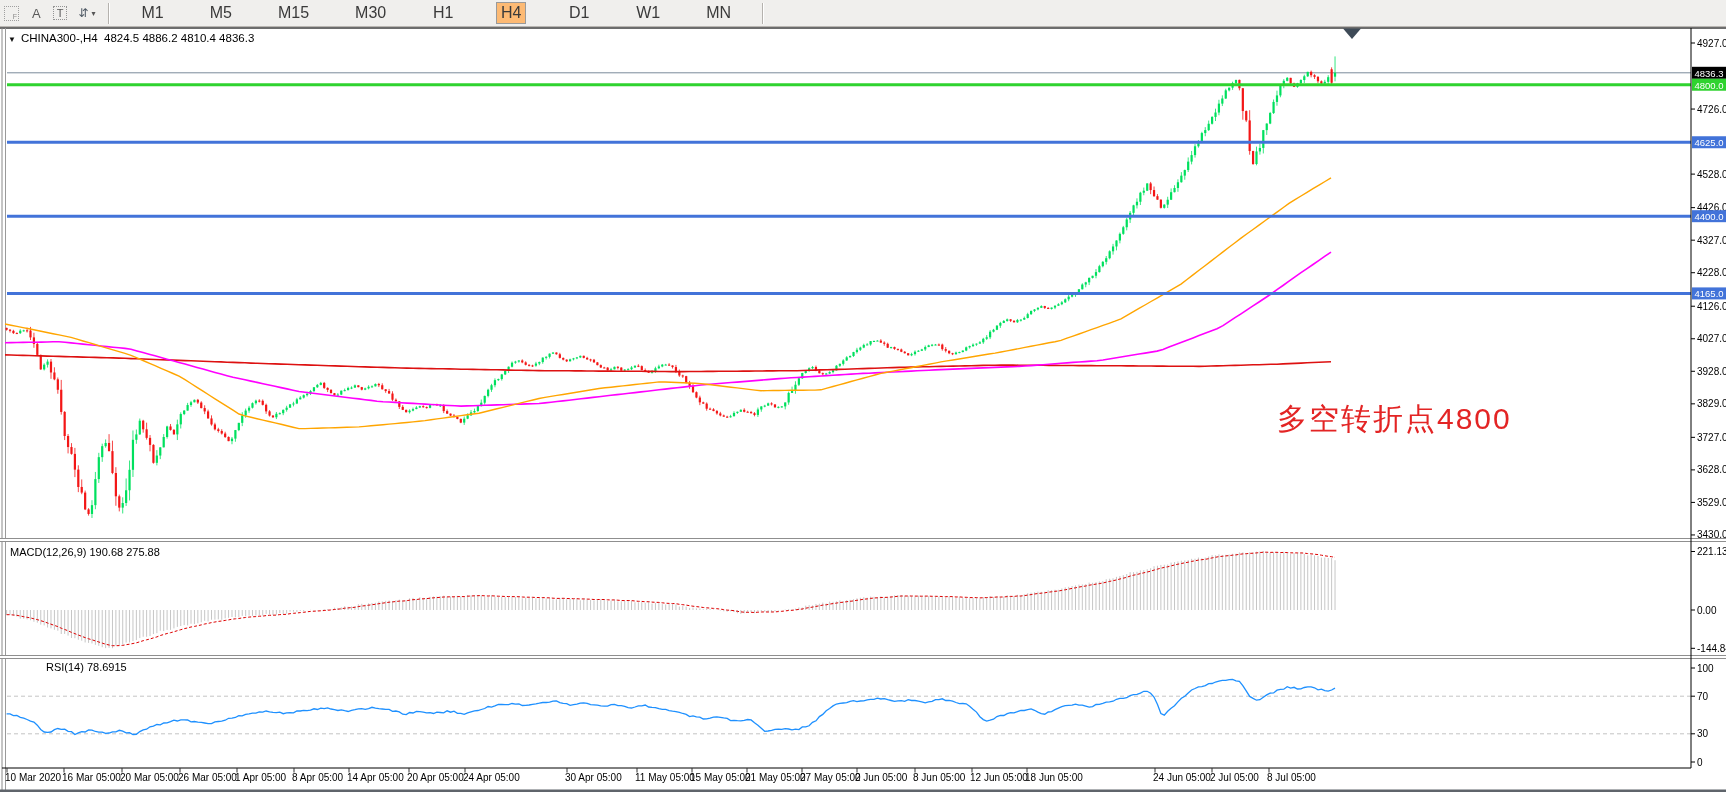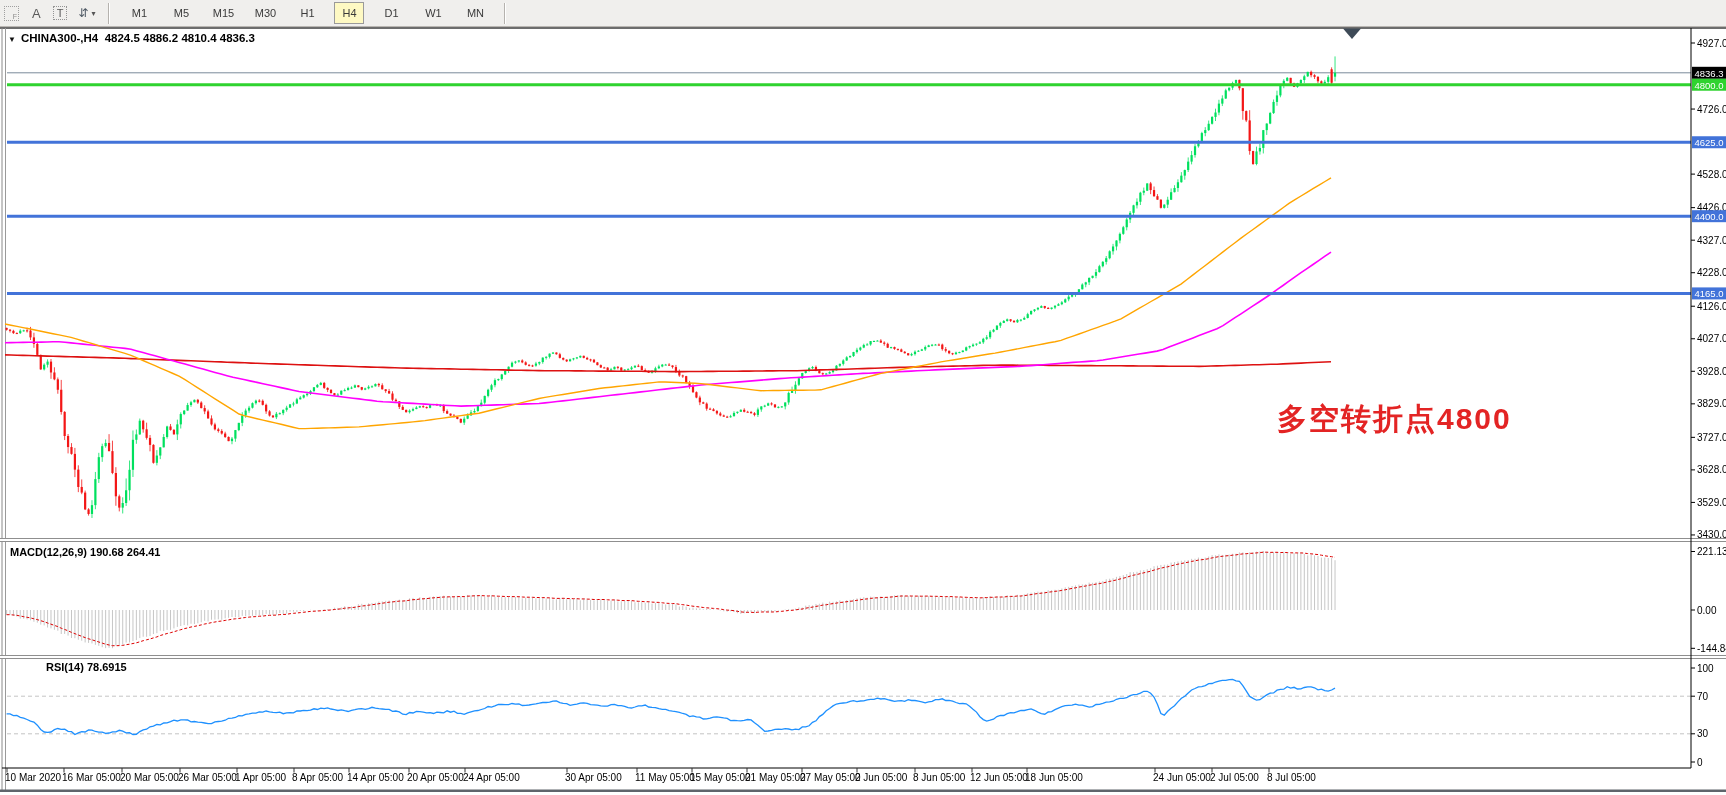--- a/index.html
+++ b/index.html
@@ -6,34 +6,34 @@
   body{width:1726px;height:795px;overflow:hidden;position:relative;
        font-family:"Liberation Sans",sans-serif;}
 
   
   .toolbar{position:absolute;left:0;top:0;width:1726px;height:27px;
            background:#f0efed;border-bottom:1px solid #b9b6b2;
            display:flex;align-items:center;box-sizing:border-box;z-index:5;}
   .tb-group{display:flex;align-items:center;height:100%;padding:0 4px;}
   .tb-sep{width:1px;height:21px;background:#b5b2ae;border-right:1px solid #ffffff;margin:0 4px;}
   .tb-btn{min-width:22px;height:20px;display:flex;align-items:center;justify-content:center;
-          font-size:11px;color:#3a3a3a;margin:0 6px;padding:0 3px;
+          font-size:16px;color:#3a3a3a;margin:0 19px;padding:0 3px;
           border:1px solid transparent;cursor:default;}
-  .tb-btn.active{background:#fef9c3;border:1px solid #9a9a9a;}
+  .tb-btn.active{background:#fdba74;border:1px solid #9a9a9a;}
   .tb-handle{width:15px;height:15px;border:1px dotted #9f9f9f;color:#8a8a8a;
              font-size:7px;display:flex;align-items:flex-end;justify-content:flex-end;
              padding:0 1px 0 0;box-sizing:border-box;margin-right:6px;}
   .tb-a{font-size:13px;color:#5a5a5a;padding:0 7px;}
   .tb-t{font-size:11px;color:#5a5a5a;border:1px dotted #949494;padding:0 3px;margin:0 5px;}
   .tb-arrows{font-size:12px;color:#4a5560;padding:0 2px 0 6px;}
   .tb-caret{font-size:8px;color:#555;padding:0 5px 0 1px;}
 
   
   #chart-svg{position:absolute;left:0;top:0;z-index:1;}
-  .overlay{position:absolute;z-index:3;white-space:nowrap;font-weight:bold;}
+  .overlay{position:absolute;z-index:3;white-space:nowrap;}
   .sym-label{left:8px;top:32px;font-size:11.5px;color:#000;}
   .sym-caret{font-size:8px;color:#111;margin-right:5px;}
   .ind-label{font-size:11px;color:#000;}
   .macd-label{left:10px;top:546px;}
   .rsi-label{left:10px;top:661px;padding-left:36px;}
   .annotation{left:1277px;top:399px;font-size:30px;letter-spacing:2px;color:#e32424;}
 </style>
 </head>
 <body>
 
@@ -1352,15 +1352,15 @@
     <line x1="1212" y1="768" x2="1212" y2="772.5" stroke="#333" stroke-width="1"></line>
     <text x="1210" y="781" font-size="10" font-family="Liberation Sans, sans-serif" fill="#000">2 Jul 05:00</text>
     <line x1="1269" y1="768" x2="1269" y2="772.5" stroke="#333" stroke-width="1"></line>
     <text x="1267" y="781" font-size="10" font-family="Liberation Sans, sans-serif" fill="#000">8 Jul 05:00</text>
     <polygon points="1343,28.5 1361,28.5 1352,39" fill="#3e4a57"></polygon>
   </svg>
 
 <div class="overlay sym-label">
   <span class="sym-caret">▼</span><span>CHINA300-,H4</span>&nbsp;&nbsp;<span>4824.5 4886.2 4810.4 4836.3</span>
 </div>
-<div class="overlay ind-label macd-label">MACD(12,26,9) 190.68 264.41</div>
+<div class="overlay ind-label macd-label">MACD(12,26,9) 190.68 275.88</div>
 <div class="overlay ind-label rsi-label">RSI(14) 78.6915</div>
 <div class="overlay annotation">多空转折点4800</div>
 
 </body></html>

